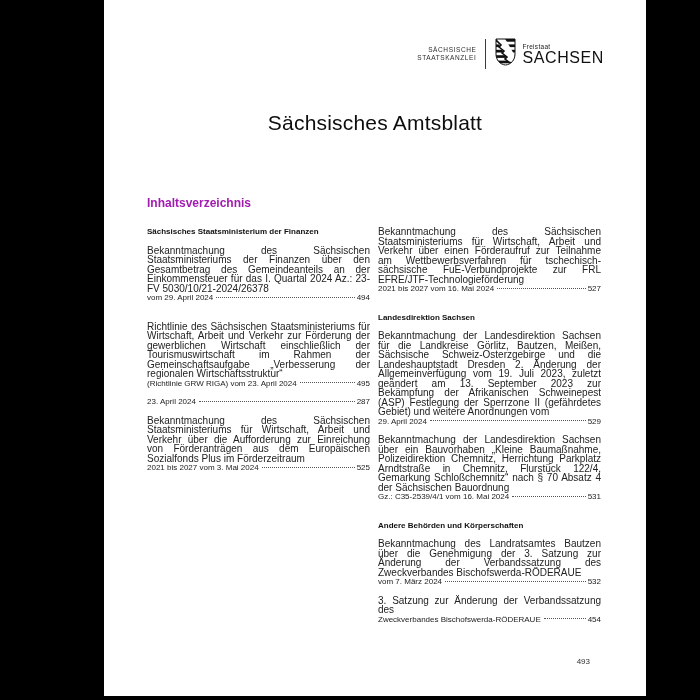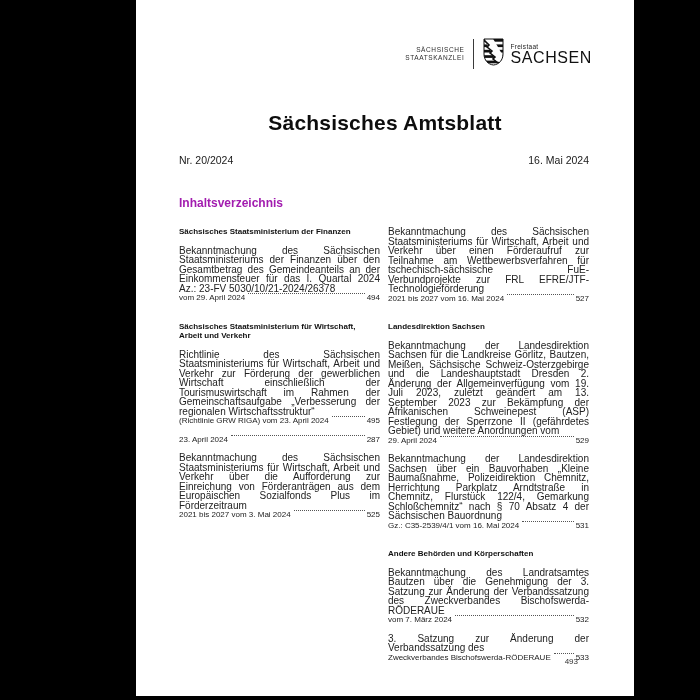--- a/index.html
+++ b/index.html
@@ -1,38 +1,38 @@
 <!DOCTYPE html>
 <html><head>
 <meta charset="utf-8">
 <style>
   html,body{margin:0;padding:0;}
   body{
     width:700px;height:700px;background:#000;position:relative;overflow:hidden;
     font-family:"Liberation Sans", sans-serif;color:#1e1e1e;
   }
   .page{
-    position:absolute;left:104px;top:0;width:498px;height:696px;background:#ffffff;margin-left:32px;
+    position:absolute;left:104px;top:0;width:542px;height:696px;background:#ffffff;
   }
   
   .masthead{
     position:absolute;top:38px;right:42px;display:flex;align-items:center;
   }
   .agency{
     text-align:right;font-size:6.5px;line-height:8.5px;letter-spacing:0.6px;
     color:#2d2d2d;margin-right:9px;
   }
   .divider{width:1px;height:30px;background:#3a3a3a;margin-right:9px;}
   .shield{margin-right:6px;}
   .brand .small{font-size:6.5px;line-height:7px;color:#222;letter-spacing:0.3px;}
   .brand .large{font-size:16px;line-height:16px;color:#111;letter-spacing:0.6px;}
   
   .doc-title{
     position:absolute;top:111px;left:0;width:100%;text-align:center;
-    font-size:21px;font-weight:bold;color:#0d0d0d;letter-spacing:0.2px;
+    font-size:21px;font-weight:normal;color:#0d0d0d;letter-spacing:0.2px;
   }
   .meta-row{
     position:absolute;top:154px;left:43px;right:45px;display:flex;
     justify-content:space-between;font-size:10.5px;color:#1a1a1a;
   }
   .toc-title{
     position:absolute;top:196px;left:43px;font-size:12px;font-weight:bold;color:#a21caf;
   }
   
   .cols{
@@ -41,21 +41,21 @@
   .col{flex:1;min-width:0;}
   .section{margin-bottom:19px;}
   .sec-heading{
     font-size:8px;font-weight:bold;line-height:9.5px;color:#111;margin-bottom:9px;
   }
   .entry{margin-bottom:9px;}
   .entry-text{
     font-size:10px;line-height:9.5px;text-align:justify;color:#222;
   }
   .leader-row{
-    display:flex;align-items:flex-start;font-size:8px;line-height:9.5px;color:#222;
+    display:flex;align-items:center;font-size:8px;line-height:9.5px;color:#222;
   }
   .leader-tail{white-space:nowrap;}
   .dots{flex:1;border-bottom:1.5px dotted #555;margin:0 2px 1.5px 3px;min-width:8px;}
   .pg{white-space:nowrap;}
   .footer-pg{
     position:absolute;top:657px;right:56px;font-size:8px;color:#333;
   }
   .bottom-bar{position:absolute;left:0;top:696px;width:700px;height:4px;background:#000;}
 </style>
 </head>
@@ -90,44 +90,39 @@
       </svg>
     </div>
     <div class="brand">
       <div class="small">Freistaat</div>
       <div class="large">SACHSEN</div>
     </div>
   </div>
 
   <div class="doc-title">Sächsisches Amtsblatt</div>
 
-  <div class="meta-row">
-    <span>Nr. 20/2024</span>
-    <span>16. Mai 2024</span>
-  </div>
 
   <div class="toc-title">Inhaltsverzeichnis</div>
 
   <div class="cols">
 
     <div class="col">
       <div class="section">
         <div class="sec-heading">Sächsisches Staatsministerium der Finanzen</div>
         <div class="entry">
           <div class="entry-text">Bekanntmachung des Sächsischen Staatsministeriums der Finanzen über den Gesamtbetrag des Gemeindeanteils an der Einkommensteuer für das I. Quartal 2024 Az.: 23-FV 5030/10/21-2024/26378</div>
           <div class="leader-row">
             <span class="leader-tail">vom 29. April 2024</span>
             <span class="dots"></span>
             <span class="pg">494</span>
           </div>
         </div>
       </div>
 
       <div class="section">
-        <div class="sec-heading">Sächsisches Staatsministerium für Wirtschaft, Arbeit und Verkehr</div>
         <div class="entry">
           <div class="entry-text">Richtlinie des Sächsischen Staatsministeriums für Wirtschaft, Arbeit und Verkehr zur Förderung der gewerblichen Wirtschaft einschließlich der Tourismuswirtschaft im Rahmen der Gemeinschaftsaufgabe „Verbesserung der regionalen Wirtschaftsstruktur“</div>
           <div class="leader-row">
             <span class="leader-tail">(Richtlinie GRW RIGA) vom 23. April 2024</span>
             <span class="dots"></span>
             <span class="pg">495</span>
           </div>
         </div>
         <div class="entry">
           <div class="leader-row">
@@ -187,21 +182,21 @@
             <span class="leader-tail">vom 7. März 2024</span>
             <span class="dots"></span>
             <span class="pg">532</span>
           </div>
         </div>
         <div class="entry">
           <div class="entry-text">3. Satzung zur Änderung der Verbandssatzung des</div>
           <div class="leader-row">
             <span class="leader-tail">Zweckverbandes Bischofswerda-RÖDERAUE</span>
             <span class="dots"></span>
-            <span class="pg">533</span>
+            <span class="pg">454</span>
           </div>
         </div>
       </div>
     </div>
 
   </div>
 
   <div class="footer-pg">493</div>
 </div>
 

